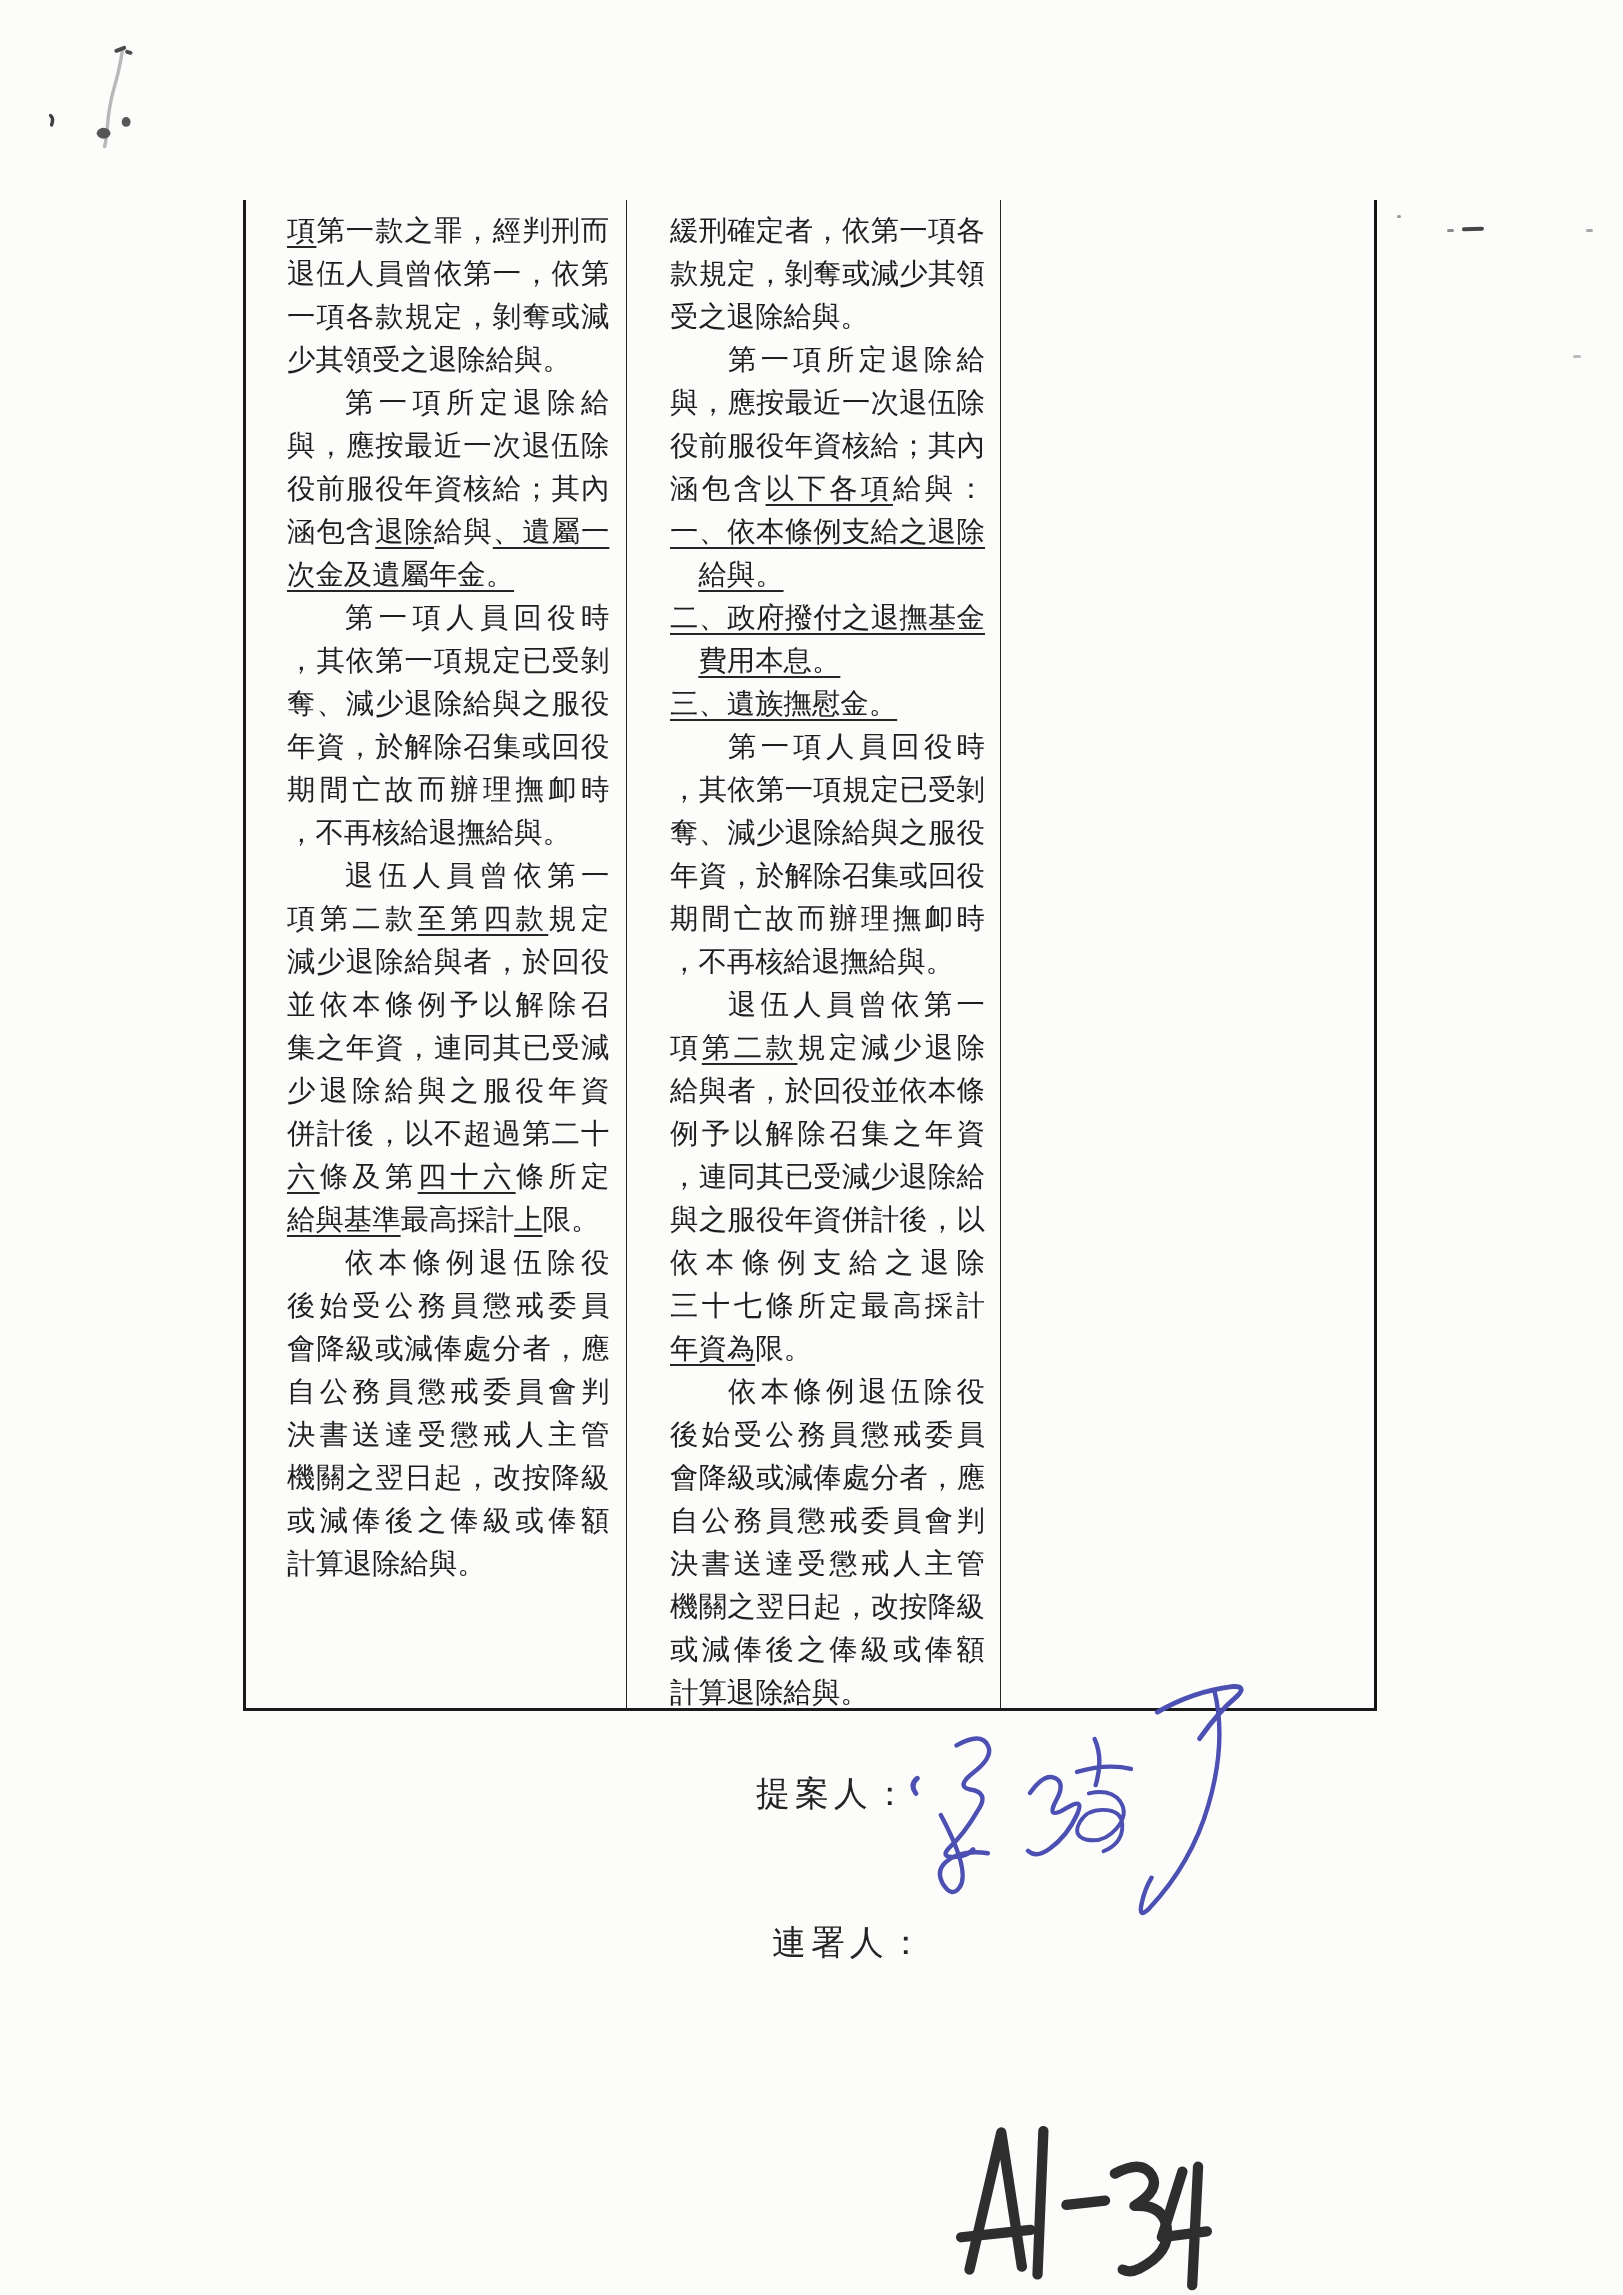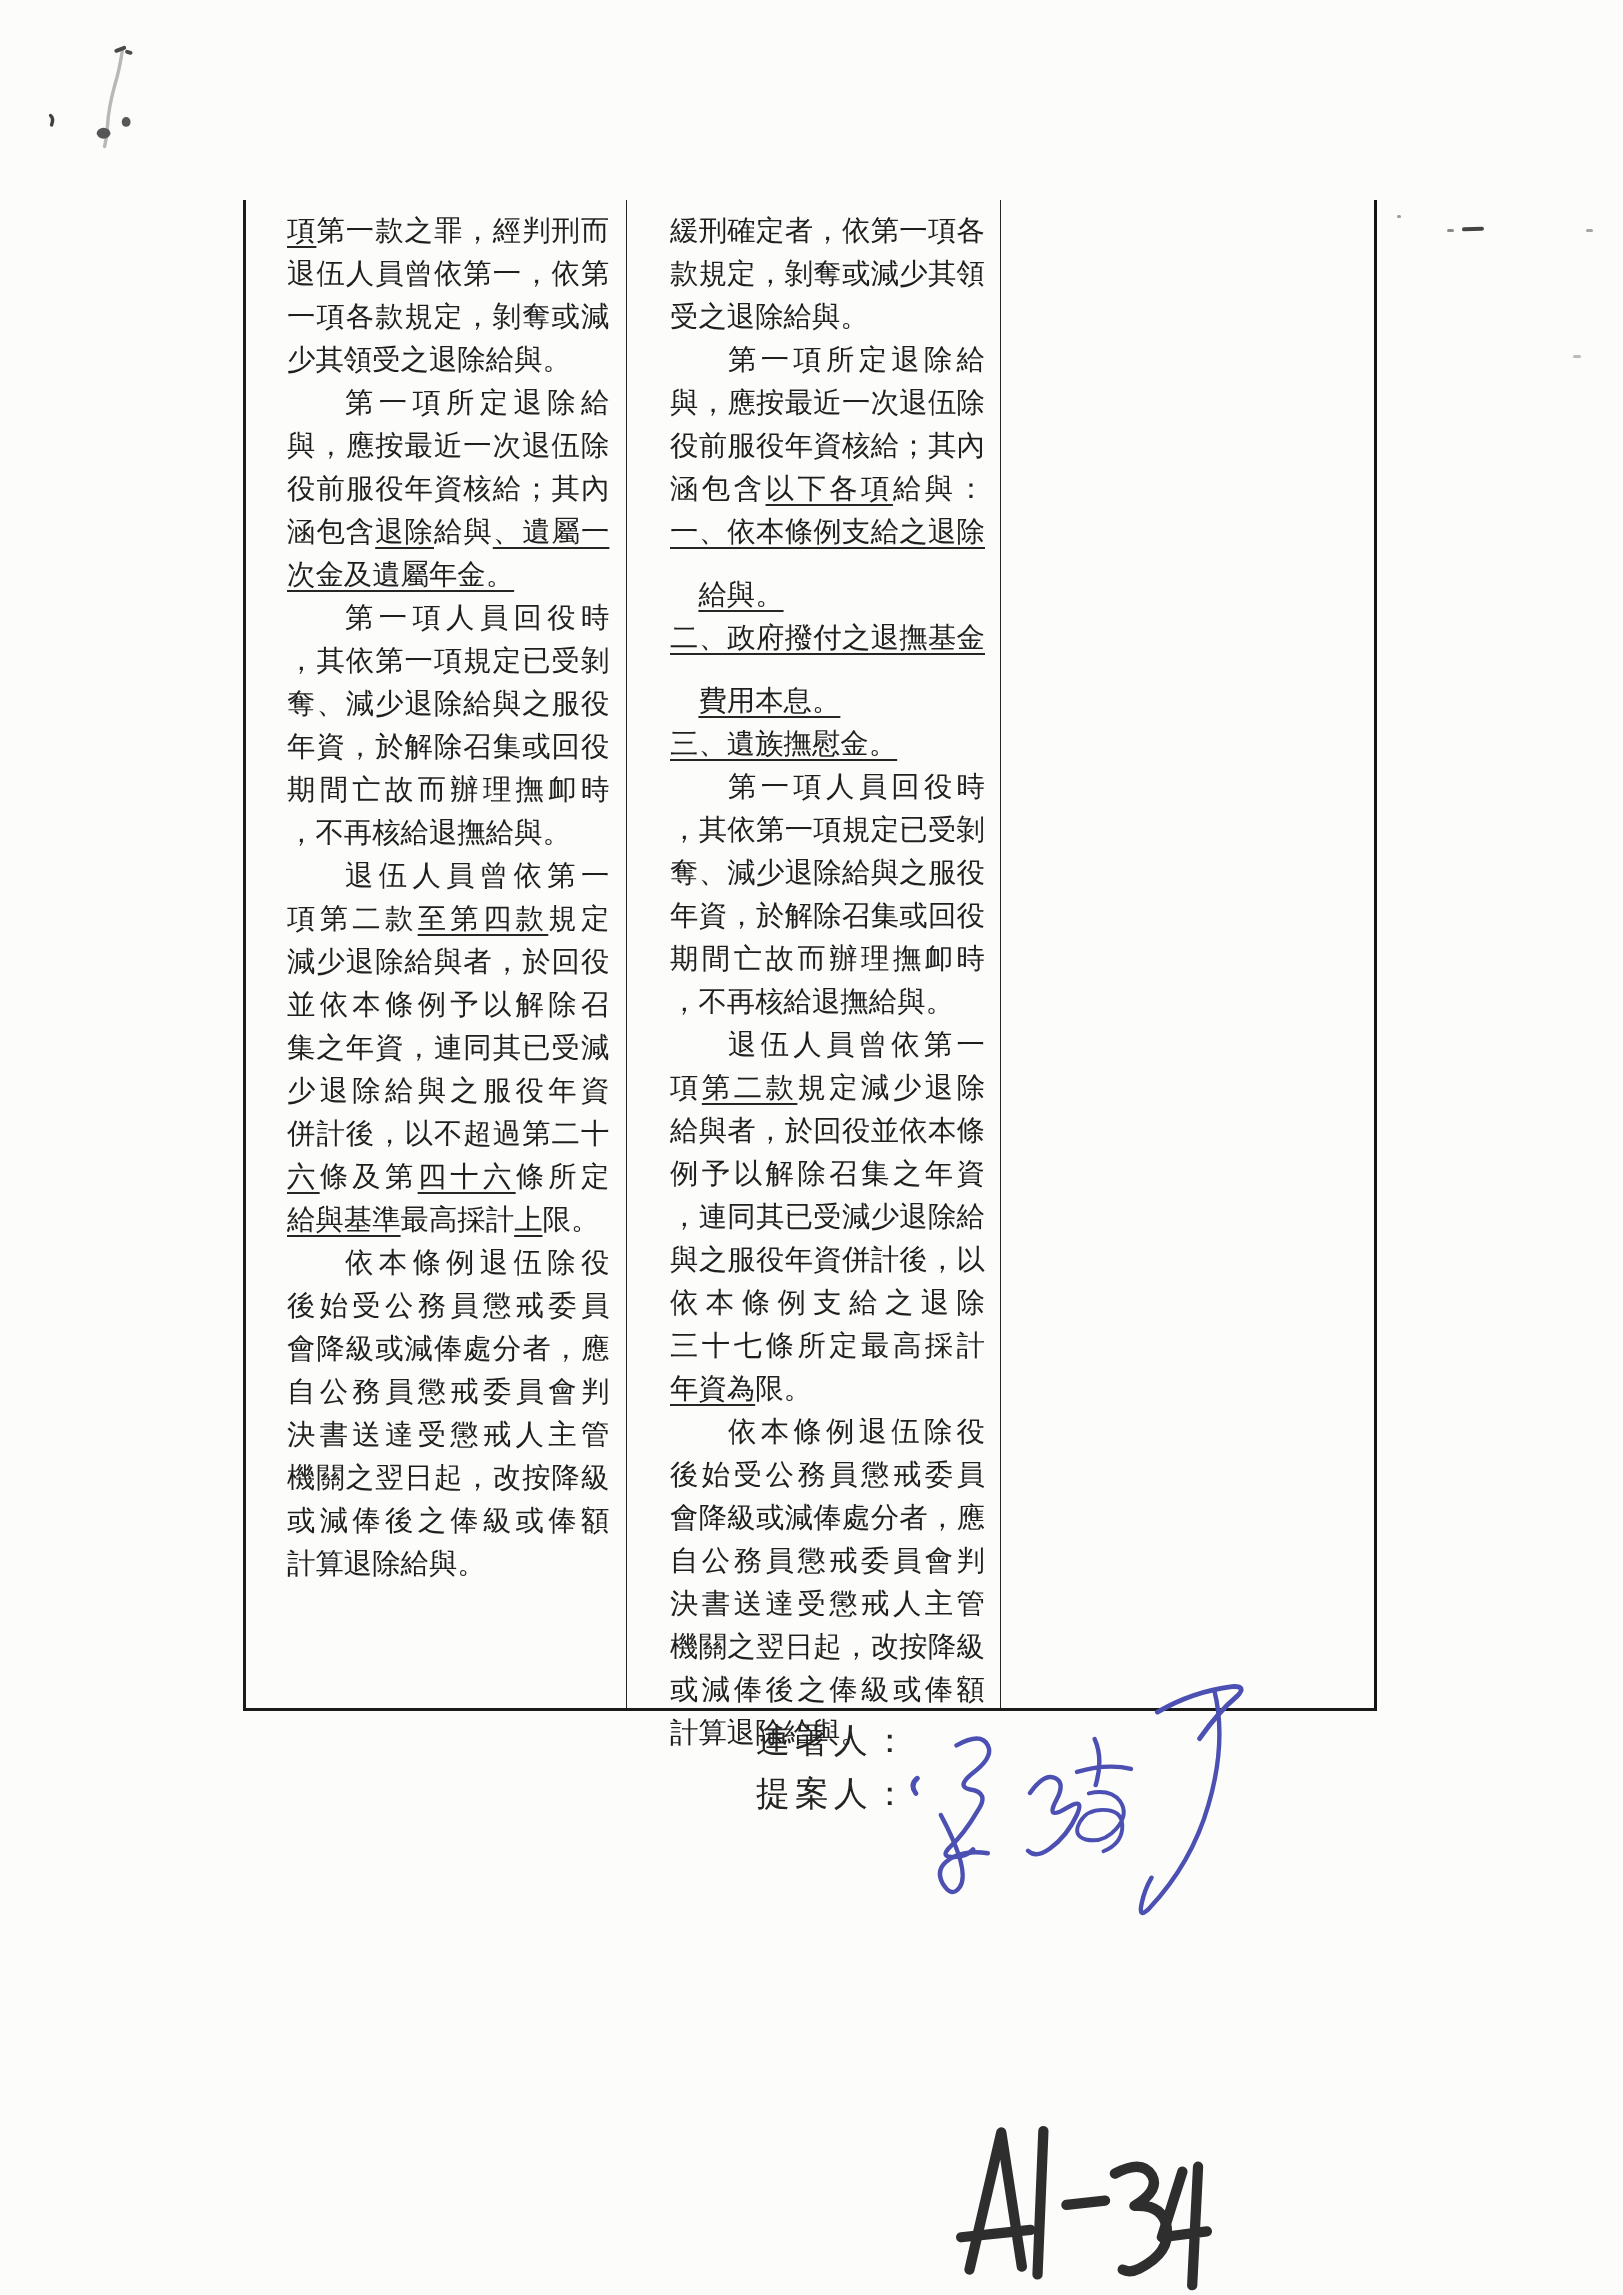--- a/index.html
+++ b/index.html
@@ -15,30 +15,30 @@
   }
   .col{box-sizing:border-box;height:100%;}
   .col-0{width:380px;padding:8.8px 16.7px 0 41px;}
   .col-1{width:374px;border-left:1.5px solid #262626;padding:8.8px 15px 0 43px;}
   .col-2{flex:1;border-left:1.5px solid #262626;}
   .line{
     height:43px;line-height:43px;font-size:28.4px;
     text-align:justify;text-align-last:justify;text-justify:inter-character;
   }
   .line.end{text-align:right;text-align-last:left;}
-  .line.ind1{padding-left:28.4px;margin-top:20px;}
+  .line.ind1{padding-left:28.4px;}
   .line.ind2{padding-left:58px;}
   .u{
     text-decoration:underline;text-decoration-thickness:2px;
     text-underline-offset:6.4px;text-decoration-color:#262626;text-decoration-skip-ink:none;
   }
   
   .sig-label{position:absolute;left:756px;font-size:34px;line-height:30px;color:#242424;letter-spacing:4.9px;}
   .sig-label.proposer{top:1779px;}
-  .sig-label.cosigner{top:1726px;}
+  .sig-label.cosigner{top:1928px;margin-left:16px;}
   .sig-svg{position:absolute;left:883px;top:1663px;}
   
   .pagecode-svg{position:absolute;left:947px;top:2109px;}
   
   .scratch-svg{position:absolute;left:29px;top:29px;}
   .speck{position:absolute;border-radius:2px;}
   .sp1{left:1462px;top:227px;width:21.6px;height:4.4px;background:#454545;transform:rotate(-2deg);}
   .sp1b{left:1447px;top:229px;width:6.9px;height:3.4px;background:#8a8a8a;}
   .sp2{left:1397px;top:215px;width:4.4px;height:2.9px;background:#9a9a9a;}
   .sp3{left:1586px;top:229px;width:6.9px;height:2.9px;background:#a6a6a6;}

